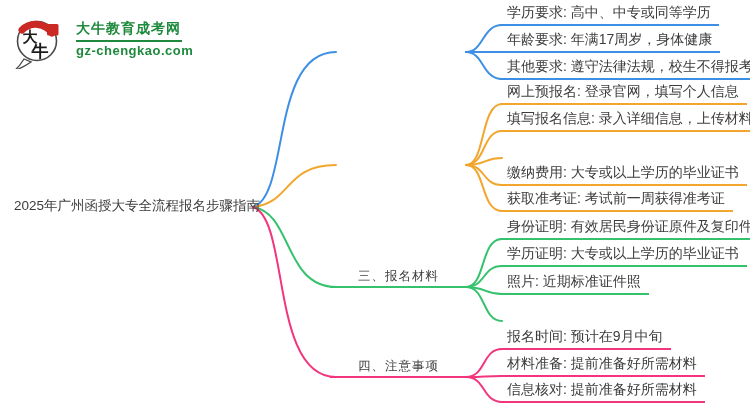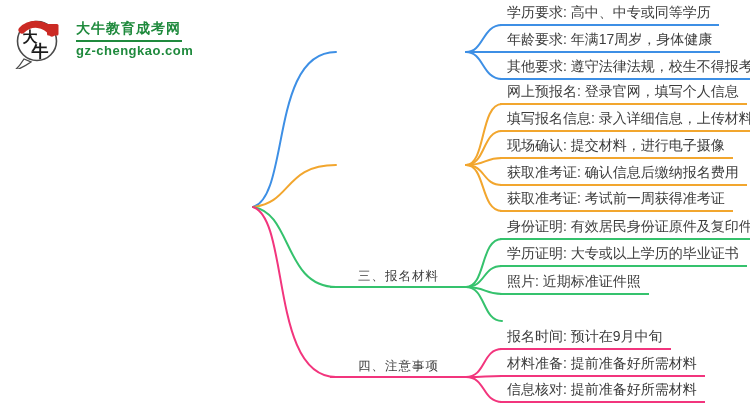--- a/index.html
+++ b/index.html
@@ -89,32 +89,32 @@
       <text x="20" y="31" font-size="15" font-weight="bold" fill="#1a1a1a" text-anchor="middle">大</text>
       <text x="30" y="46" font-size="17" font-weight="bold" fill="#1a1a1a" text-anchor="middle">牛</text>
     </svg>
     <div class="logo-text">
       <div class="logo-title">大牛教育成考网</div>
       <div class="logo-rule"></div>
       <div class="logo-domain">gz-chengkao.com</div>
     </div>
   </div>
 
+  <div class="root">2025年广州函授大专全流程报名步骤指南</div>
 
   <div class="branch c-green" style="top:266px">三、报名材料</div>
   <div class="branch c-pink" style="top:356px">四、注意事项</div>
 
   <div class="leaf c-blue" style="top:2px">学历要求: 高中、中专或同等学历</div>
   <div class="leaf c-blue" style="top:29px">年龄要求: 年满17周岁，身体健康</div>
   <div class="leaf c-blue" style="top:56px">其他要求: 遵守法律法规，校生不得报考</div>
 
   <div class="leaf c-orange" style="top:81px">网上预报名: 登录官网，填写个人信息</div>
   <div class="leaf c-orange" style="top:108px">填写报名信息: 录入详细信息，上传材料</div>
-  <div class="leaf c-orange" style="top:135px">现场确认: 提交材料，进行电子摄像</div>
-  <div class="leaf c-orange" style="top:162px">获取准考证: 确认信息后缴纳报名费用</div>
+  <div class="leaf c-orange" style="top:162px">缴纳费用: 大专或以上学历的毕业证书</div>
   <div class="leaf c-orange" style="top:188px">获取准考证: 考试前一周获得准考证</div>
 
   <div class="leaf c-green" style="top:216px">身份证明: 有效居民身份证原件及复印件</div>
   <div class="leaf c-green" style="top:243px">学历证明: 大专或以上学历的毕业证书</div>
   <div class="leaf c-green" style="top:271px">照片: 近期标准证件照</div>
 
   <div class="leaf c-pink" style="top:326px">报名时间: 预计在9月中旬</div>
   <div class="leaf c-pink" style="top:353px">材料准备: 提前准备好所需材料</div>
   <div class="leaf c-pink" style="top:379px">信息核对: 提前准备好所需材料</div>
 

